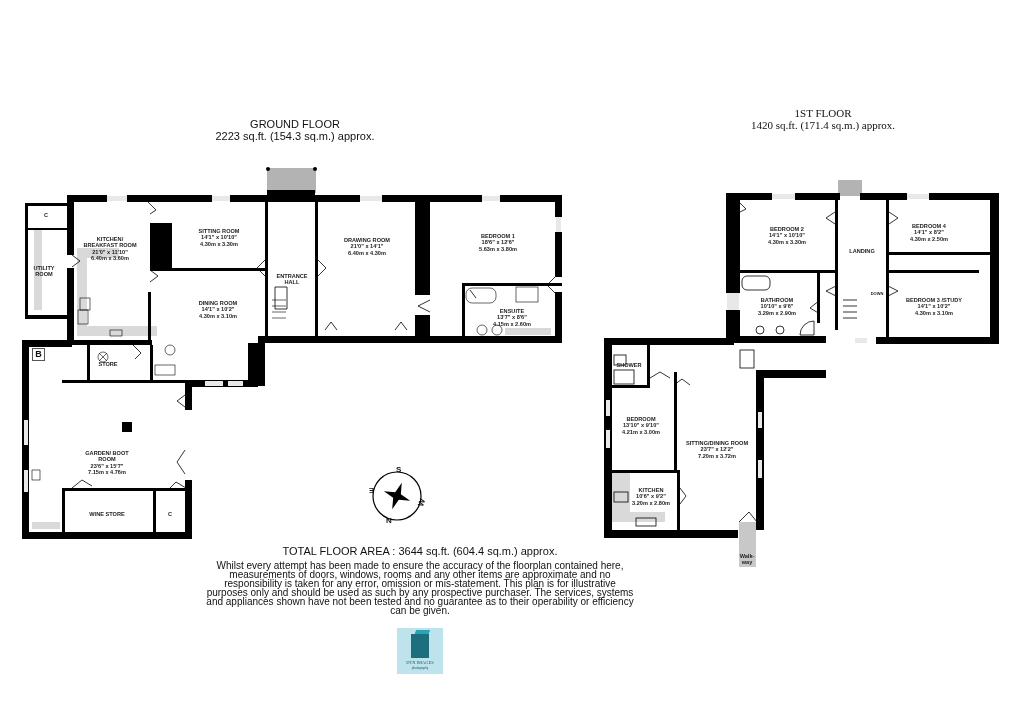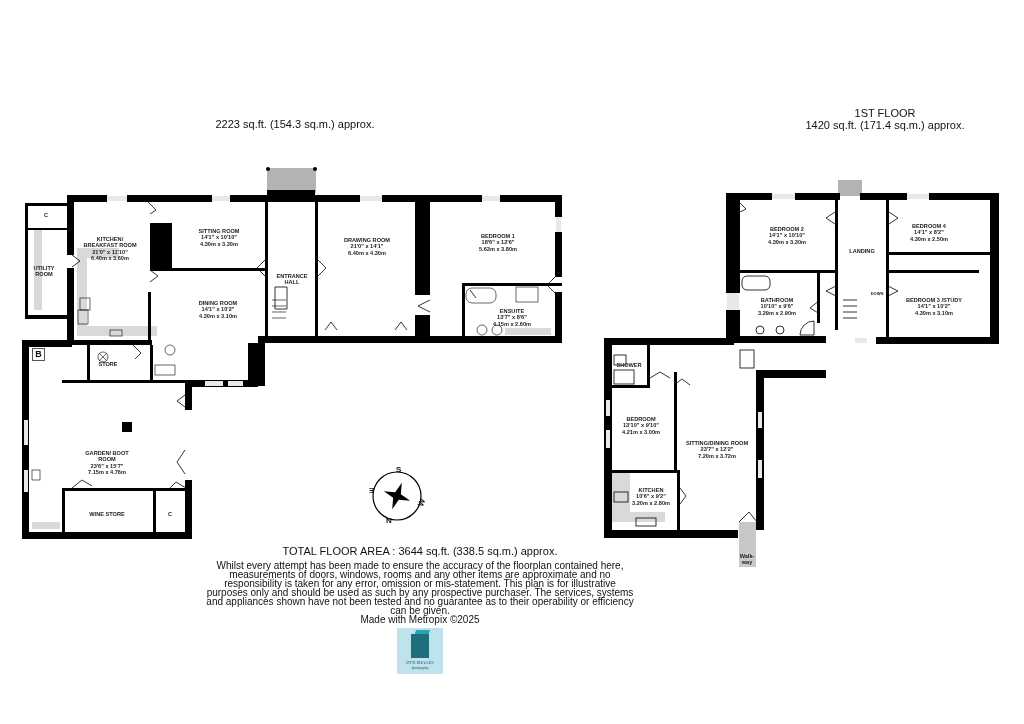--- a/index.html
+++ b/index.html
@@ -15,23 +15,24 @@
   .logo .bldg2 { position:absolute; left:18px; top:2px; width:14px; height:6px; background:#2aa3b4; transform:skewX(-20deg); }
   .logo .txt { position:absolute; left:0; width:46px; top:32px; font-size:4.5px; text-align:center; color:#1d5f6a; font-family:"Liberation Serif", serif; }
   .logo .sub { position:absolute; left:0; width:46px; top:38px; font-size:3px; text-align:center; color:#1d5f6a; }
   .compass-letter { position:absolute; font-size:8px; font-weight:bold; color:#111; }
   .badge-b { position:absolute; left:32px; top:348px; width:11px; height:11px; border:1px solid #555; font-size:9px; line-height:11px; text-align:center; font-weight:bold; background:#fff; }
 </style>
 </head>
 <body>
 
 <div class="floor-title" style="left:170px; width:250px; top:118px;">
+  <div>GROUND FLOOR</div>
   <div>2223 sq.ft. (154.3 sq.m.) approx.</div>
 </div>
-<div class="floor-title" style="left:760px; width:250px; top:107px;">
+<div class="floor-title" style="left:698px; width:250px; top:107px;font-family:Liberation Serif, serif;">
   <div>1ST FLOOR</div>
   <div>1420 sq.ft. (171.4 sq.m.) approx.</div>
 </div>
 
 <svg width="1024" height="724" viewBox="0 0 1024 724">
   <g fill="#000">
 
     <rect x="267" y="168" width="49" height="25" fill="#b3b3b3"></rect>
     <circle cx="268" cy="169" r="2"></circle>
       <circle cx="315" cy="169" r="2"></circle>
@@ -300,24 +301,23 @@
 <div class="room-label" style="left:862px; top:248px;">LANDING</div>
 <div class="room-label" style="left:877px; top:291px; font-size:4px;">DOWN</div>
 <div class="room-label" style="left:629px; top:362px;">SHOWER</div>
 <div class="room-label" style="left:747px; top:553px; width:16px; white-space:normal;">Walk-way</div>
 
 <div class="compass-letter" style="left:396px; top:465px;">S</div>
 <div class="compass-letter" style="left:418px; top:498px; transform:rotate(-70deg);">W</div>
 <div class="compass-letter" style="left:386px; top:516px;">N</div>
 <div class="compass-letter" style="left:369px; top:486px; transform:rotate(180deg);">E</div>
 
-<div class="footer-total">TOTAL FLOOR AREA : 3644 sq.ft. (338.5 sq.m.) approx.</div>
+<div class="footer-total">TOTAL FLOOR AREA : 3644 sq.ft. (604.4 sq.m.) approx.</div>
 <div class="disclaimer">
   <span>Whilst every attempt has been made to ensure the accuracy of the floorplan contained here, measurements of doors, windows, rooms and any other items are approximate and no responsibility is taken for any error, omission or mis-statement. This plan is for illustrative purposes only and should be used as such by any prospective purchaser. The services, systems and appliances shown have not been tested and no guarantee as to their operability or efficiency can be given.</span>
-  <span class="made">Made with Metropix ©2025</span>
 </div>
 
 <div class="logo">
   <div class="bldg2"></div>
   <div class="bldg"></div>
   <div class="txt">DTX IMAGES</div>
   <div class="sub">photography</div>
 </div>
 
 </body></html>

